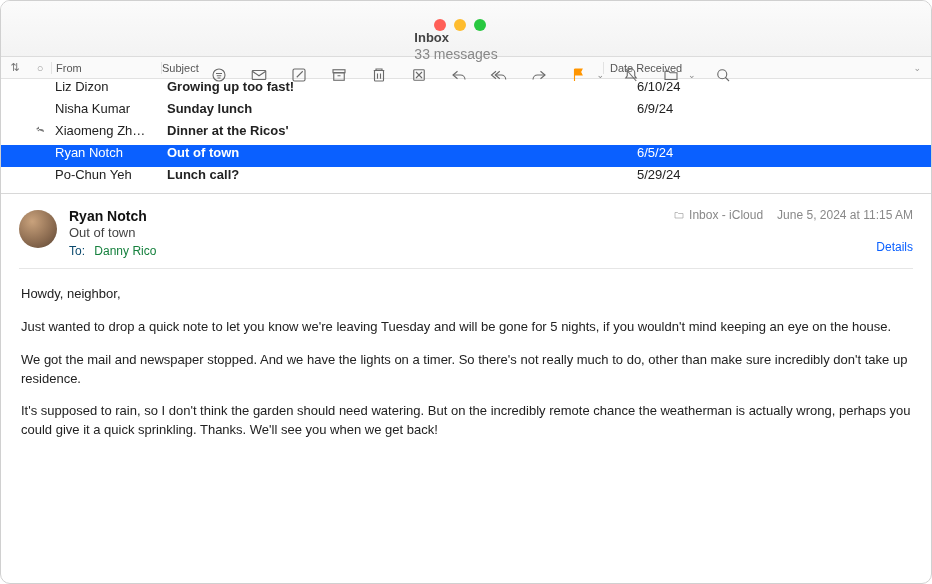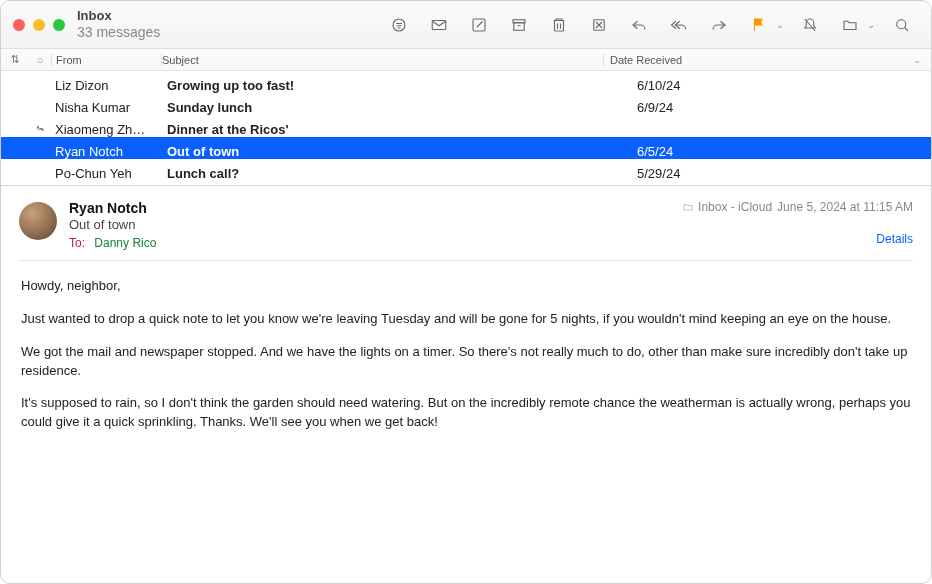--- a/index.html
+++ b/index.html
@@ -9,26 +9,27 @@
     background: #ffffff;
     width: 932px;
     height: 584px;
     overflow: hidden;
     border: 1px solid #d0d0d0;
     border-radius: 10px;
     position: relative;
     color: #222;
   }
   .titlebar {
-    height: 48px;
+    height: 56px;
     background: linear-gradient(#fbfbfb,#f3f3f3);
     border-bottom: 1px solid #dcdcdc;
     display: flex;
     align-items: center;
-    padding: 12px 12px;
+    padding: 18px 12px;
+    flex-direction: column;
   }
   .traffic { display:flex; gap:8px; margin-right:12px; }
   .dot { width:12px; height:12px; border-radius:50%; }
   .dot.red { background:#ff5f57; }
   .dot.yellow { background:#febc2e; }
   .dot.green { background:#28c840; }
   .title-block { display:flex; flex-direction:column; line-height:1.15; margin-right:20px; }
   .title-block .t1 { font-weight:600; font-size:13px; color:#444; }
   .title-block .t2 { font-size:14px; color:#888; }
   .toolbar { flex:1; display:flex; align-items:center; justify-content:flex-end; gap:14px; color:#6a6a6a; padding-right:4px;}
@@ -45,40 +46,40 @@
     align-items:center;
     font-size:11px;
     color:#555;
   }
   .col-headers .c-sort { width:28px; display:flex; justify-content:center; color:#777;}
   .col-headers .c-dot { width:22px; display:flex; justify-content:center; color:#999;}
   .col-headers .c-from { width:110px; padding-left:4px; border-left:1px solid #e2e2e2;}
   .col-headers .c-subject { flex:1; border-left:1px solid #e2e2e2;}
   .col-headers .c-date { width:328px; padding-left:6px; border-left:1px solid #e2e2e2; display:flex; align-items:center; justify-content:space-between; padding-right:10px;}
   .list { height:114px; overflow:hidden; }
-  .row { height:22px; display:flex; align-items:flex-end; font-size:13px; }
+  .row { height:22px; display:flex; align-items:flex-start; font-size:13px; }
   .row .c-sort { width:28px; }
   .row .c-dot { width:22px; display:flex; justify-content:center; color:#888; }
   .row .c-from { width:110px; padding-left:4px; white-space:nowrap; overflow:hidden; text-overflow:ellipsis;}
   .row .c-subject { flex:1; padding-left:6px; white-space:nowrap; overflow:hidden; text-overflow:ellipsis;font-weight:bold;}
   .row .c-date { width:300px; padding-left:6px; }
   .row.sel { background:#0a60ff; color:#fff; }
   .row .indic svg { width:12px; height:12px; fill:#7a7a7a; }
   .divider { height:1px; background:#d8d8d8; }
   .preview { padding:14px 18px 0 18px; }
   .msg-head { display:flex; gap:12px; border-bottom:1px solid #e6e6e6; padding-bottom:10px;}
   .avatar { width:38px; height:38px; border-radius:50%; background: radial-gradient(circle at 35% 30%, #c9a27c 0%, #8a6a4f 60%, #5a4433 100%); flex-shrink:0; margin-top:2px;}
   .msg-meta { flex:1; }
   .msg-from { font-weight:700; font-size:14px; color:#111; }
   .msg-subj { font-size:13px; color:#444; margin-top:1px;}
   .msg-to { font-size:12px; margin-top:4px; }
-  .msg-to .lbl { color:#be185d; margin-right:6px; }
+  .msg-to .lbl { color:#0c4a6e; margin-right:6px; }
   .msg-to .val { color:#15803d; }
   .msg-right { text-align:right; font-size:12px; color:#888; }
-  .msg-right .line1 { display:flex; gap:5px; justify-content:center; align-items:center; }
+  .msg-right .line1 { display:flex; gap:14px; justify-content:center; align-items:center; }
   .folder-icon { width:12px; height:12px; stroke:#9a9a9a; fill:none; stroke-width:1.3; }
   .details { color:#0a60ff; font-size:12px; margin-top:18px; cursor:pointer;}
   .body { padding:16px 2px; font-size:13px; line-height:1.45; color:#222;}
   .body p { margin-bottom:14px; }
   .chevd { font-size:9px; color:#999; }
 </style>
 </head>
 <body>
 
 <div class="titlebar">

